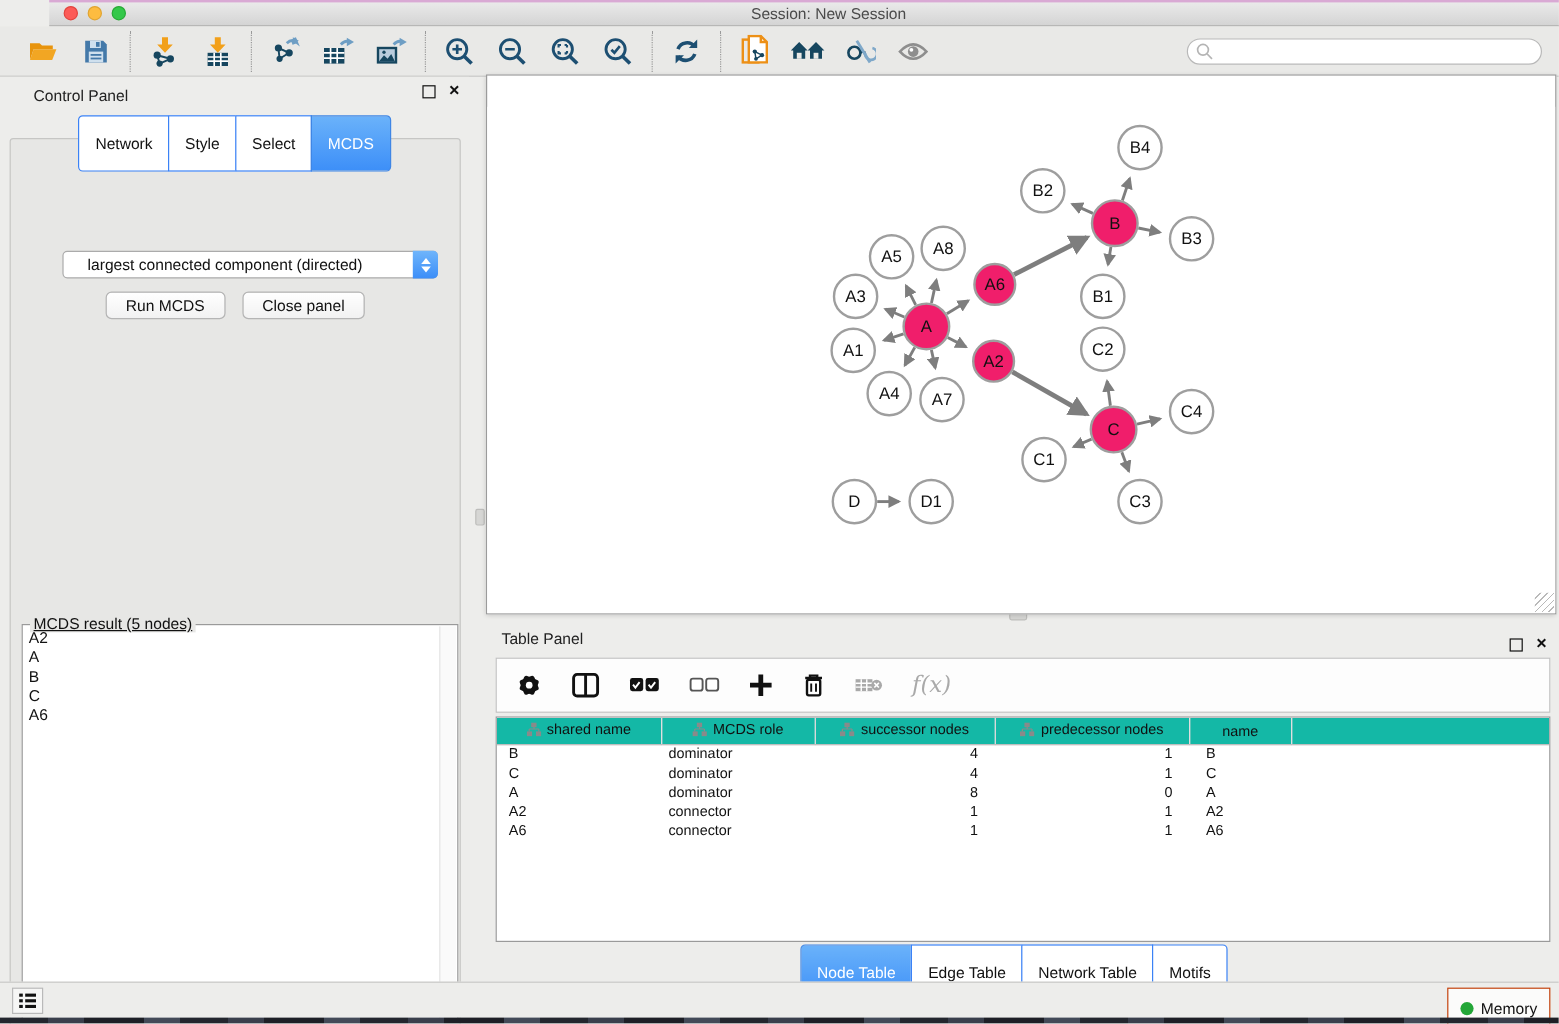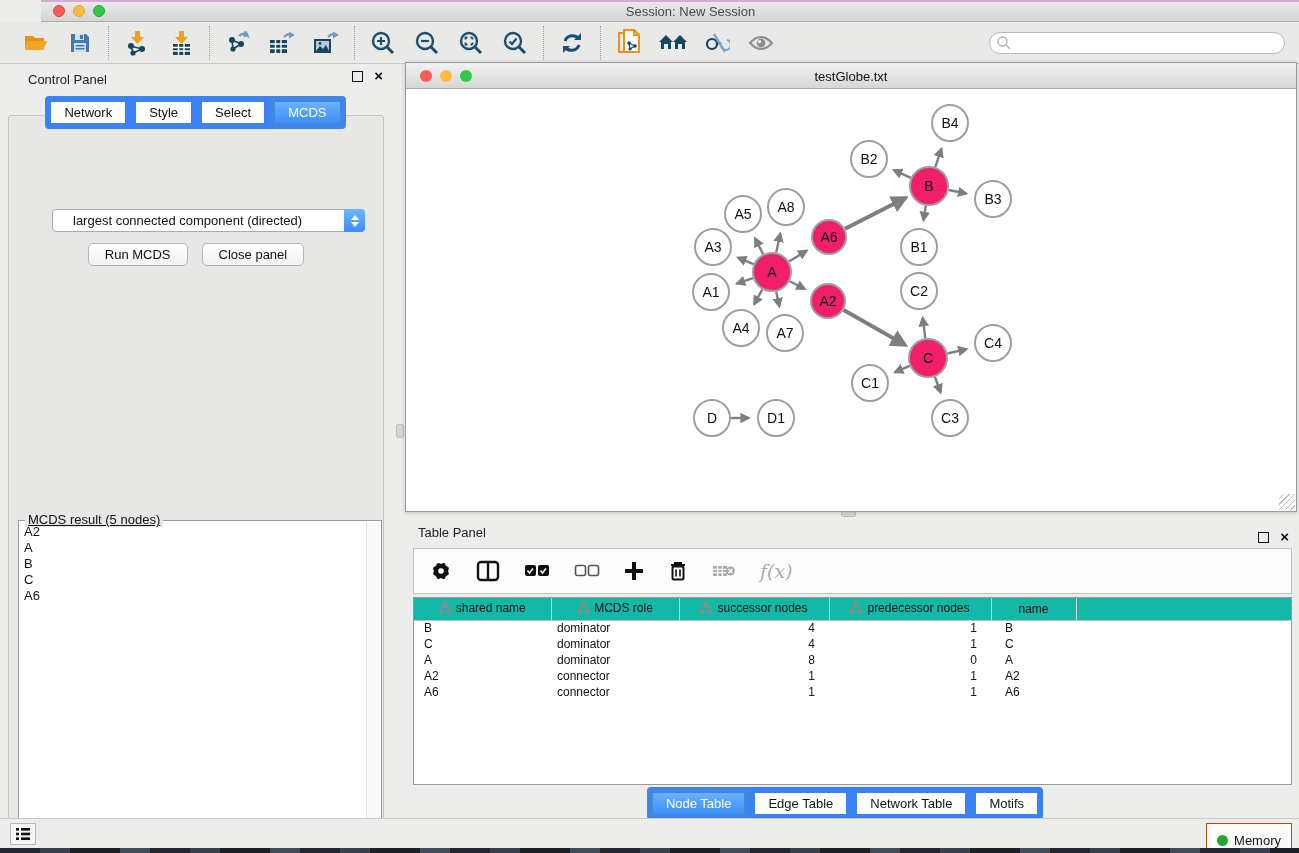--- a/index.html
+++ b/index.html
@@ -31,21 +31,21 @@
   
   .control-panel { position:absolute; left:0; top:64px; width:391px; height:754px; background:#EDEDEB; }
   .panel-head { position:absolute; left:0; top:6px; width:100%; height:20px; }
   .panel-head .ph-title { position:absolute; left:12px; top:2px; font-size:13px; color:#222;margin-left:16px; }
   .ph-float { position:absolute; right:28px; top:1px; width:11px; height:11px; border:1.5px solid #111; }
   .ph-close { position:absolute; right:8px; top:-3px; font-size:15px; font-weight:bold; color:#111; }
   .cp-inner { position:absolute; left:8px; top:51px; width:376px; height:752px; background:#E7E7E5;
     border:1px solid #C6C6C4; border-radius:3px; }
   .cp-tabs { position:absolute; left:0; top:32px; width:100%; display:flex; justify-content:center; z-index:3; }
   .seg { display:inline-flex; }
-  .seg .seg-btn { background:#fff; border:6px solid #3b82f6; margin-left:-1px; padding:3px 13px;
+  .seg .seg-btn { background:#fff; border:1px solid #3b82f6; margin-left:-1px; padding:15px 13px;
     font-size:13px; color:#111; cursor:default; }
   .seg .seg-btn:first-child { border-radius:4px 0 0 4px; margin-left:0; }
   .seg .seg-btn:last-child { border-radius:0 4px 4px 0; }
   .seg .seg-btn.active { background:linear-gradient(#6AB2FA,#3D8FF8); border-color:#3F86E5; color:#fff; }
   .opt-label { position:absolute; left:0; top:75px; width:100%; text-align:center; font-size:13px; color:#111; }
   .dropdown { position:absolute; left:43px; top:93px; width:313px; height:23px; background:#fff;
     border:1px solid #ABABAB; border-radius:4px; display:flex; align-items:center; }
   .dropdown .dd-text { flex:1; padding-left:20px; font-size:13px; color:#111; white-space:nowrap; overflow:hidden; }
   .dd-stepper { width:21px; height:23px; margin:-1px -1px -1px 0; border-radius:0 4px 4px 0;
     background:linear-gradient(#6FB5FB,#3C8EF8); display:flex; flex-direction:column; align-items:center; justify-content:center; gap:2px; }
@@ -328,26 +328,20 @@
         </div>
       <div class="result-scroll"></div>
     </div>
   </div>
 </div>
 
 <div class="vnub"></div>
 <div class="hnub"></div>
 
 <div class="net-window">
-  <div class="net-titlebar">
-    <span class="ntl red"></span>
-    <span class="ntl yellow"></span>
-    <span class="ntl green"></span>
-    <div class="wt">testGlobe.txt</div>
-  </div>
   <div class="net-canvas">
     <svg id="graph-svg" width="890" height="422" viewBox="0 0 890 422">
         <defs>
           <marker id="arrow" markerWidth="5" markerHeight="4.4" refX="3.6" refY="2.2" orient="auto">
             <path d="M0,0 L4.4,2.2 L0,4.4 Z" fill="#7E7E7E"></path>
           </marker>
         </defs>
         <line x1="346.99540918053003" y1="189.23101338343278" x2="330.6561976062844" y2="194.58813193236577" stroke="#7E7E7E" stroke-width="2.4" marker-end="url(#arrow)"></line>
         <line x1="347.5849655865086" y1="175.1970193163172" x2="331.8602964582134" y2="168.53402392297178" stroke="#7E7E7E" stroke-width="2.4" marker-end="url(#arrow)"></line>
         <line x1="357.05572809000085" y1="165.11145618000168" x2="349.07476707849884" y2="149.14953415699773" stroke="#7E7E7E" stroke-width="2.4" marker-end="url(#arrow)"></line>

